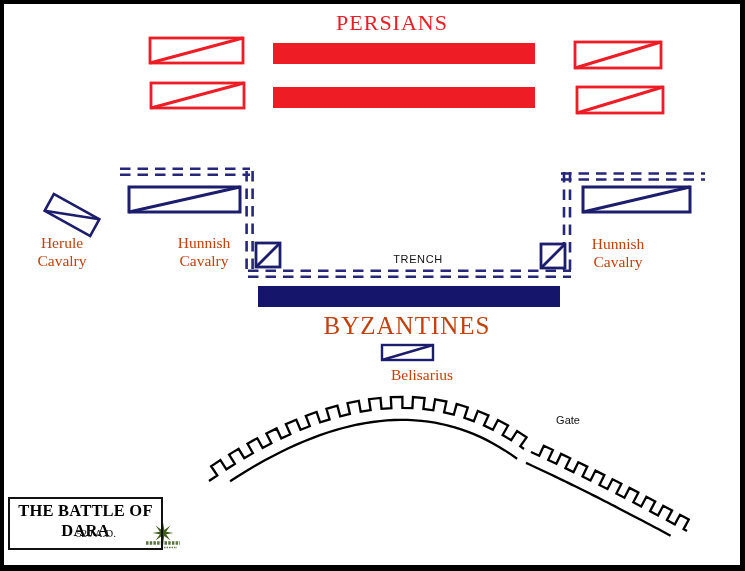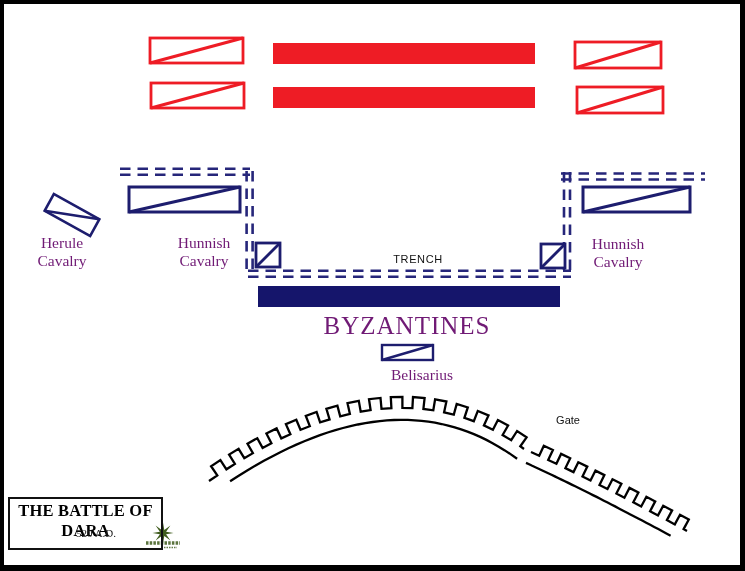--- a/index.html
+++ b/index.html
@@ -3,21 +3,21 @@
 <meta charset="utf-8">
 <title>Battle of Dara</title>
 <style>
   html,body{margin:0;padding:0;background:#888;}
   #map{
     position:relative;width:745px;height:571px;background:#ffffff;
     overflow:hidden;font-family:"Liberation Serif",serif;
   }
   #shapes{position:absolute;left:0;top:0;}
   .lbl{position:absolute;white-space:nowrap;line-height:1;}
-  .serif-navy{color:#701a75;font-family:"Liberation Serif",serif;}
+  .serif-navy{color:#c2410c;font-family:"Liberation Serif",serif;}
   .two-line{text-align:center;line-height:1.14;}
   .two-line span{display:block;}
   #persians-label{left:392px;top:12px;transform:translateX(-50%);
     font-size:22px;color:#ee1c25;letter-spacing:1px;}
   #trench-label{left:418px;top:254px;transform:translateX(-50%);
     font-family:Liberation Sans, sans-serif;font-size:11px;color:#111;letter-spacing:.6px;}
   #byzantines-label{left:407px;top:313px;transform:translateX(-50%);
     font-size:25px;letter-spacing:1px;}
   #belisarius-label{left:422px;top:367px;transform:translateX(-50%);font-size:15.5px;}
   #herule-label{left:62px;top:234px;transform:translateX(-50%);font-size:15.5px;}
@@ -119,20 +119,21 @@
       <path id="inner-right" d="M526.0,462.9L529.1,464.3L532.2,465.8L535.4,467.2L538.6,468.7L541.8,470.2L545.0,471.7L548.2,473.2L551.5,474.8L554.8,476.4L558.1,478.0L561.5,479.6L564.9,481.2L568.3,482.9L571.7,484.6L575.2,486.3L578.7,488.0L582.2,489.7L585.8,491.5L589.3,493.3L592.9,495.1L596.6,496.9L600.2,498.8L603.9,500.7L607.6,502.6L611.3,504.5L615.1,506.4L618.9,508.4L622.7,510.4L626.6,512.4L630.4,514.4L634.3,516.4L638.2,518.5L642.2,520.6L646.2,522.7L650.2,524.8L654.2,526.9L658.3,529.1L662.3,531.3L666.4,533.5L670.6,535.7"></path>
     </g>
 
     <polygon id="compass-star" fill="#3f5c1d" points="163.0,522.5 164.3,529.9 170.4,525.6 166.1,531.7 173.5,533.0 166.1,534.3 170.4,540.4 164.3,536.1 163.0,543.5 161.7,536.1 155.6,540.4 159.9,534.3 152.5,533.0 159.9,531.7 155.6,525.6 161.7,529.9"></polygon>
     <g stroke="#3f5c1d">
       <line x1="146" y1="543" x2="180" y2="543" stroke-width="3.5" stroke-dasharray="2.5 1.2" opacity="0.85"></line>
       <line x1="164" y1="547.5" x2="177" y2="547.5" stroke-width="1.5" stroke-dasharray="1.5 1" opacity="0.8"></line>
     </g>
   </svg>
 
+  <div class="lbl" id="persians-label">PERSIANS</div>
 
   <div class="lbl" id="trench-label">TRENCH</div>
 
   <div class="lbl serif-navy" id="byzantines-label">BYZANTINES</div>
 
   <div class="lbl serif-navy" id="belisarius-label">Belisarius</div>
 
   <div class="lbl serif-navy two-line" id="herule-label">
     <span>Herule</span>
     <span>Cavalry</span>

